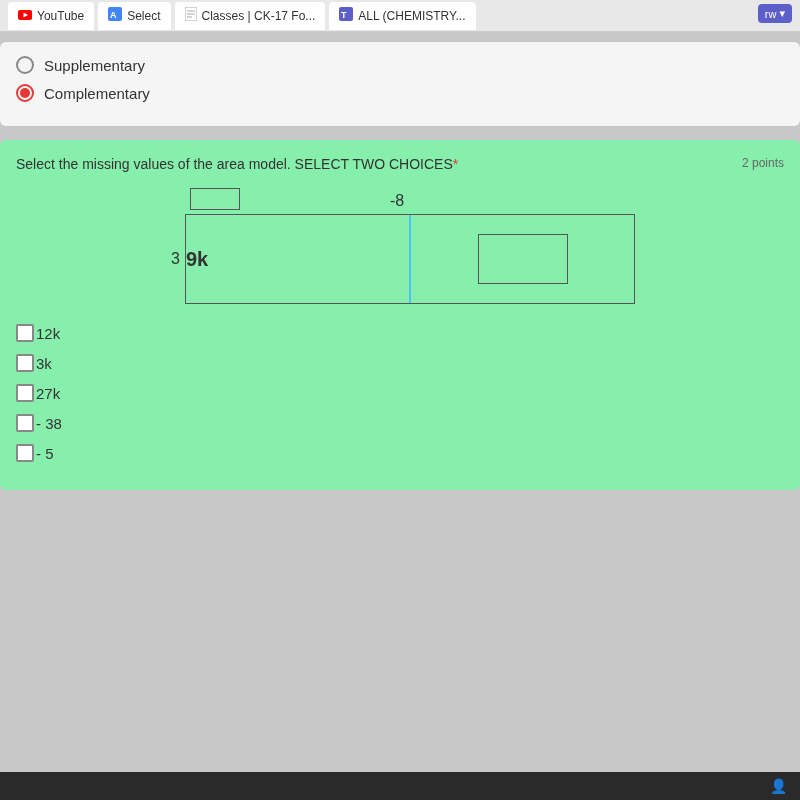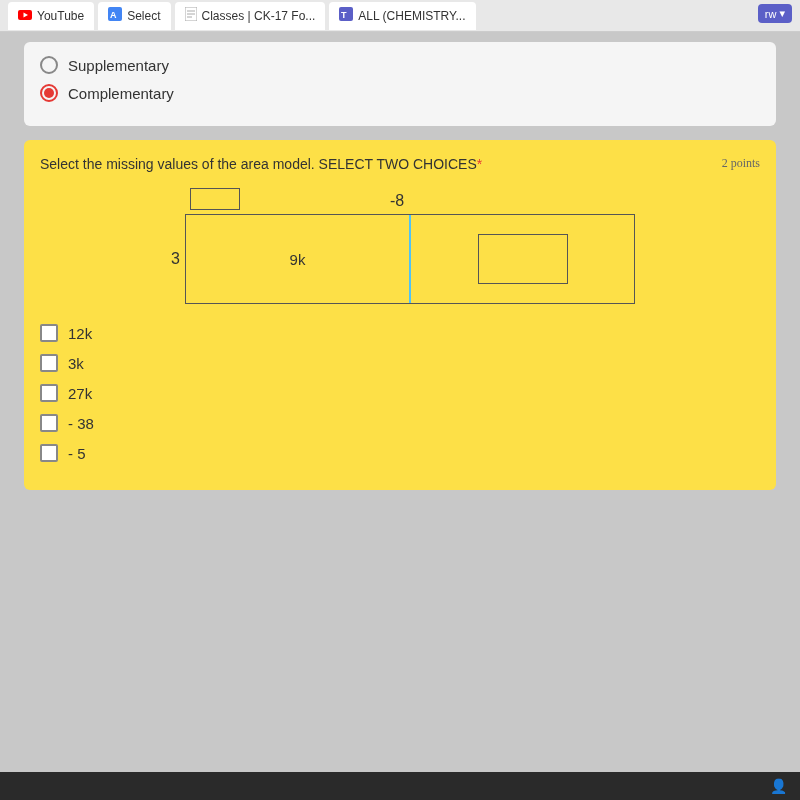--- a/index.html
+++ b/index.html
@@ -57,21 +57,21 @@
       font-size: 11px;
       cursor: pointer;
       display: flex;
       align-items: center;
       gap: 3px;
     }
 
     
     .main-content {
       background: #c8c8c8;
-      padding: 10px 24px;
+      padding: 10px 0;
       height: calc(800px - 32px);
       overflow-y: auto;
     }
 
     
     .card {
       background: #f5f5f5;
       border-radius: 6px;
       margin-bottom: 14px;
       padding: 14px 16px;
@@ -105,21 +105,21 @@
     .radio-circle.selected::after {
       content: '';
       width: 10px;
       height: 10px;
       border-radius: 50%;
       background: #e53935;
     }
 
     
     .question-card {
-      background: #fde047;
+      background: #86efac;
       border-radius: 6px;
       padding: 16px;
     }
 
     .question-header {
       display: flex;
       justify-content: space-between;
       align-items: flex-start;
       margin-bottom: 16px;
     }
@@ -132,21 +132,20 @@
 
     .question-text .required {
       color: #e53935;
     }
 
     .points-label {
       font-size: 12px;
       color: #666;
       white-space: nowrap;
       margin-left: 28px;
-      font-family: Liberation Serif, serif;
     }
 
     
     .area-model-container {
       display: flex;
       justify-content: center;
       margin: 10px 0 20px 0;
       position: relative;
     }
 
@@ -182,44 +181,44 @@
       display: flex;
       width: 450px;
       height: 90px;
     }
 
     .grid-cell-left {
       flex: 1;
       border-right: 2px solid #4fc3f7;
       display: flex;
       align-items: center;
-      justify-content: center;
-      font-size: 15px;
-      color: #333;
-      font-weight: 400;
+      justify-content: flex-start;
+      font-size: 20px;
+      color: #333;
+      font-weight: 700;
     }
 
     .grid-cell-right {
       flex: 1;
       display: flex;
       align-items: center;
       justify-content: center;
     }
 
     .inner-box {
       border: 1.5px solid #555;
       width: 90px;
       height: 50px;
     }
 
     
     .checkbox-option {
       display: flex;
       align-items: center;
-      gap: 10px;
+      gap: 2px;
       margin-bottom: 12px;
       font-size: 15px;
       color: #333;
     }
 
     .checkbox-square {
       width: 18px;
       height: 18px;
       border: 2px solid #888;
       border-radius: 2px;

